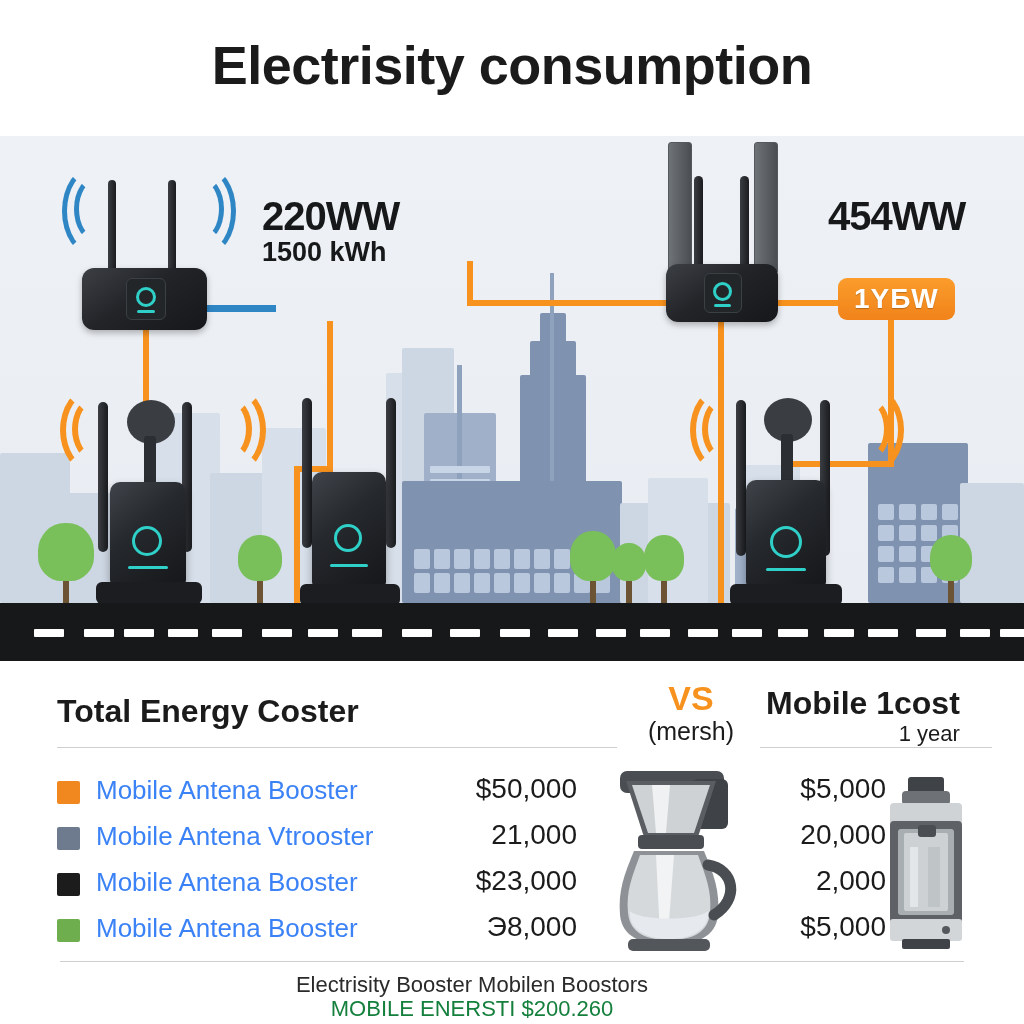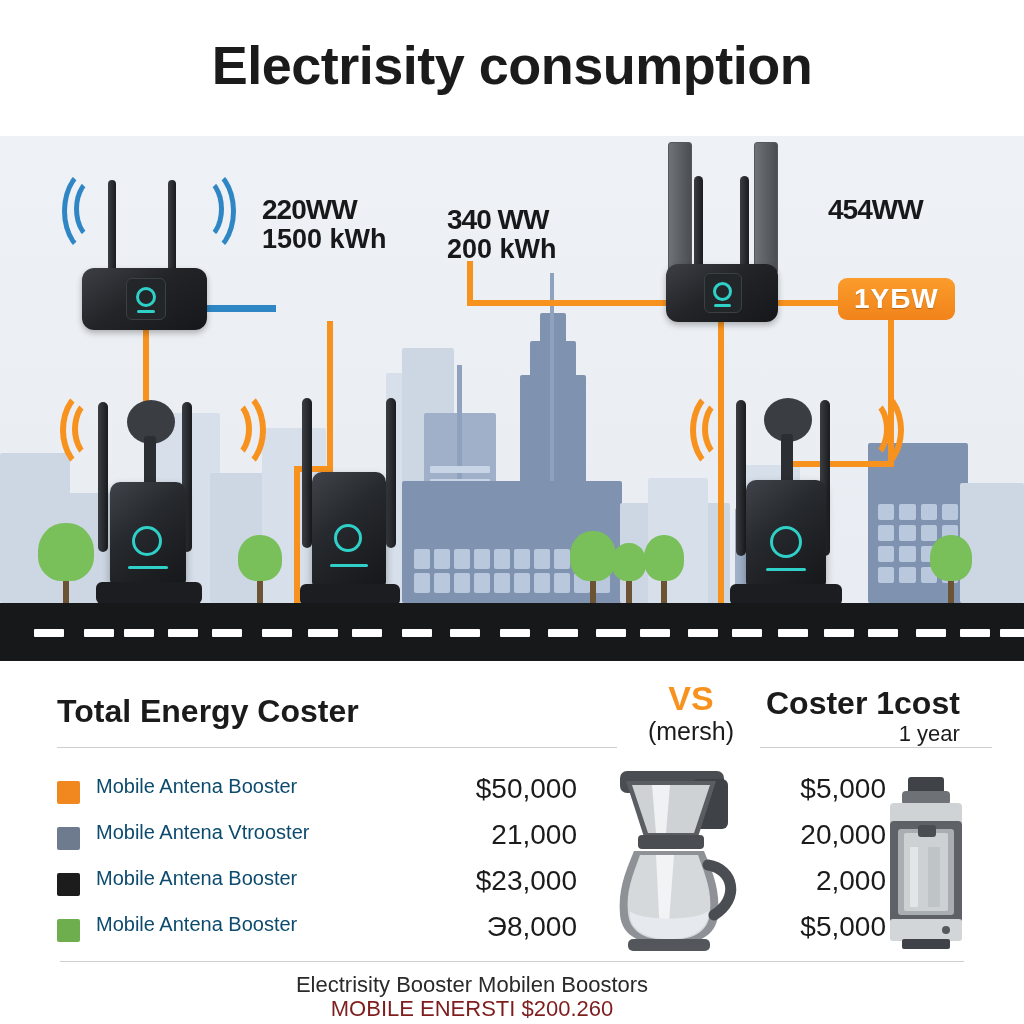--- a/index.html
+++ b/index.html
@@ -58,52 +58,52 @@
   .dish-neck{position:absolute;background:#2b2e32;border-radius:3px;}
   .led-ring{position:absolute;border:3px solid #2fd0c8;border-radius:50%;box-sizing:border-box;}
   .led-dot{position:absolute;background:#2fd0c8;border-radius:2px;}
 
   
   .lineO{position:absolute;background:#f7921e;}
   .lineB{position:absolute;background:#2f86c5;}
 
   
   .val{position:absolute;font-weight:700;color:#17181a;white-space:nowrap;}
-  .val .big{font-size:28px;font-weight:800;letter-spacing:-1px;display:block;}
+  .val .big{font-size:40px;font-weight:800;letter-spacing:-1px;display:block;}
   .val .sub{font-size:27px;font-weight:700;display:block;margin-top:-2px;}
   .badge{position:absolute;border-radius:9px;color:#fff;font-size:28px;font-weight:800;
          padding:5px 16px;letter-spacing:1px;text-shadow:0 1px 1px rgba(0,0,0,.25);}
   .badge.blue{background:linear-gradient(180deg,#3d97d3,#2276b4);}
   .badge.orange{background:linear-gradient(180deg,#fb9c2c,#f1831a);}
 
   
   .panel{position:absolute;left:0;top:661px;width:1024px;height:363px;background:#fff;}
   .h-left{position:absolute;left:57px;top:32px;font-size:32px;font-weight:700;color:#1b1b1b;}
   .vs{position:absolute;left:641px;top:20px;text-align:center;width:100px;}
   .vs .vs-word{font-size:34px;font-weight:800;color:#f7921e;line-height:1;}
   .vs .vs-sub{font-size:25px;font-weight:400;color:#1b1b1b;margin-top:2px;}
   .h-right{position:absolute;left:766px;top:26px;text-align:left;}
   .h-right .hr1{font-size:32px;font-weight:700;color:#1b1b1b;line-height:1.05;}
   .h-right .hr2{font-size:22px;font-weight:400;color:#1b1b1b;text-align:right;}
   .rule{position:absolute;height:1px;background:#cfcfcf;}
 
   .rows{position:absolute;left:57px;top:110px;width:520px;}
   .row{position:relative;height:46px;}
   .swatch{position:absolute;left:0;top:10px;width:23px;height:23px;border-radius:2px;}
-  .rowlabel{position:absolute;left:39px;top:4px;font-size:20px;color:#0c4a6e;white-space:nowrap;}
+  .rowlabel{position:absolute;left:39px;top:4px;font-size:26px;color:#3b82f6;white-space:nowrap;}
   .rowval{position:absolute;right:0;top:2px;font-size:28px;font-weight:400;color:#1b1b1b;}
 
   .rvals{position:absolute;left:766px;top:112px;width:120px;text-align:right;}
   .rvals div{height:46px;font-size:28px;color:#1b1b1b;}
 
   
   .appl{position:absolute;}
   .footer{position:absolute;left:0;bottom:2px;width:944px;text-align:center;}
   .footer .f1{font-size:22px;color:#2a2a2a;}
-  .footer .f2{font-size:22px;color:#7f1d1d;margin-top:-2px;}
+  .footer .f2{font-size:22px;color:#15803d;margin-top:-2px;}
 </style>
 </head>
 <body>
 
 <div id="root">
 
   <div class="title">Electrisity consumption</div>
 
   <div class="scene">
     <div class="sky"></div>
@@ -295,24 +295,20 @@
         <div class="led-dot" style="left:20px;top:88px;width:40px;height:3px;"></div>
       </div>
       <div class="t-base" style="left:28px;top:208px;width:112px;height:22px;"></div>
     </div>
 
     <div class="val" style="left:262px;top:58px;">
       <span class="big">220WW</span>
       <span class="sub">1500 kWh</span>
     </div>
 
-    <div class="val" style="left:447px;top:68px;">
-      <span class="big">340 WW</span>
-      <span class="sub">200 kWh</span>
-    </div>
 
     <div class="val" style="left:828px;top:58px;">
       <span class="big">454WW</span>
     </div>
     <div class="badge orange" style="left:838px;top:142px;">1YБW</div>
 
     <div class="road">
       <div class="dash" style="left:34px;"></div>
         <div class="dash" style="left:84px;"></div>
       <div class="dash" style="left:124px;"></div>
@@ -341,21 +337,21 @@
   <div class="panel">
 
     <div class="h-left">Total Energy Coster</div>
 
     <div class="vs">
       <div class="vs-word">VS</div>
       <div class="vs-sub">(mersh)</div>
     </div>
 
     <div class="h-right">
-      <div class="hr1">Coster 1cost</div>
+      <div class="hr1">Mobile 1cost</div>
       <div class="hr2">1 year</div>
     </div>
 
     <div class="rule" style="left:57px;top:86px;width:560px;"></div>
     <div class="rule" style="left:760px;top:86px;width:232px;"></div>
 
     <div class="rows">
       <div class="row">
         <div class="swatch" style="background:#f0871f;"></div>
         <div class="rowlabel">Mobile Antena Booster</div>

